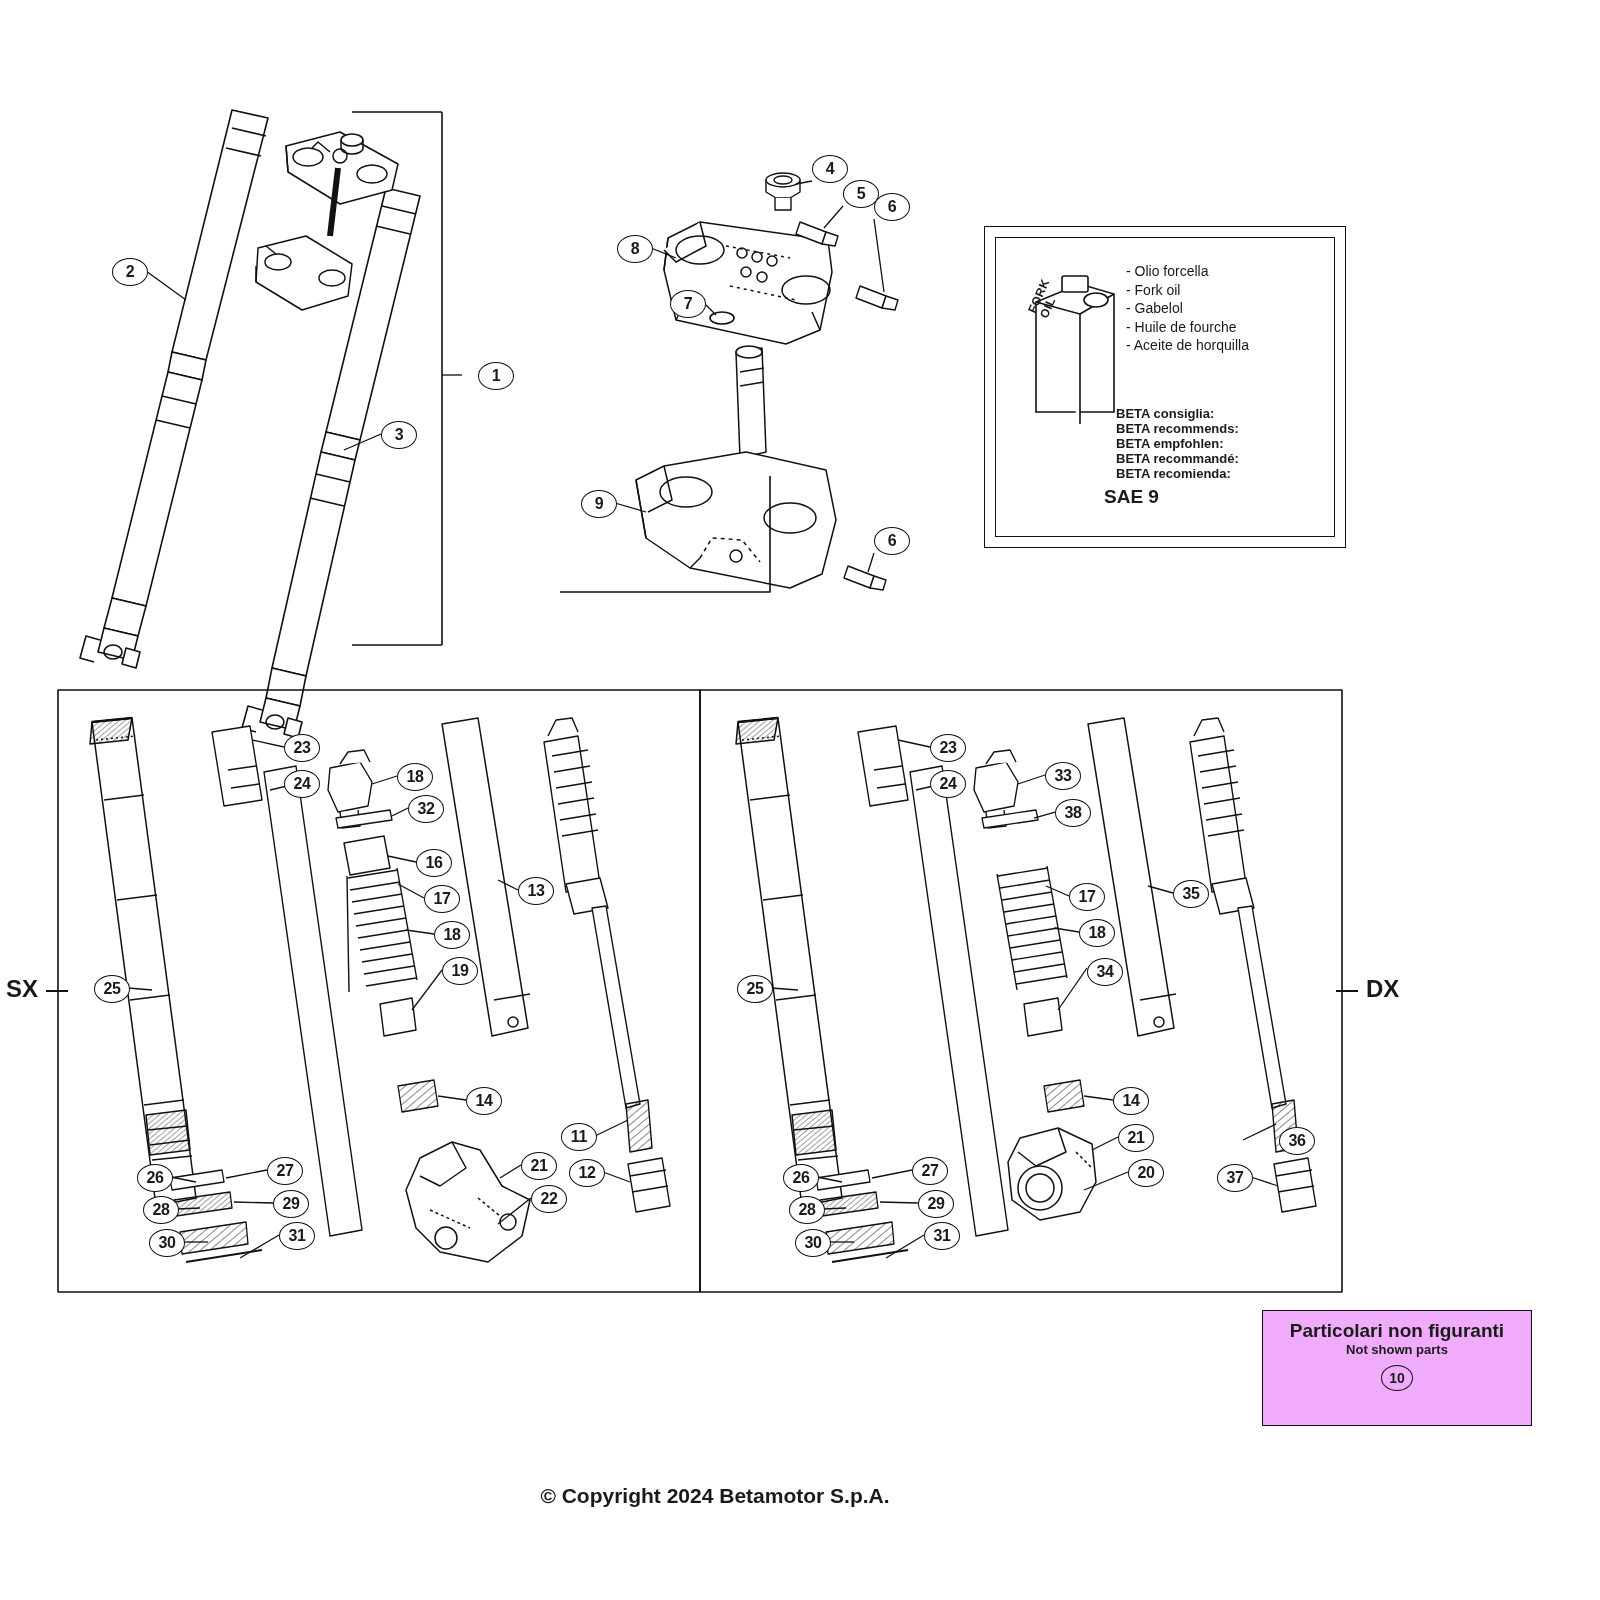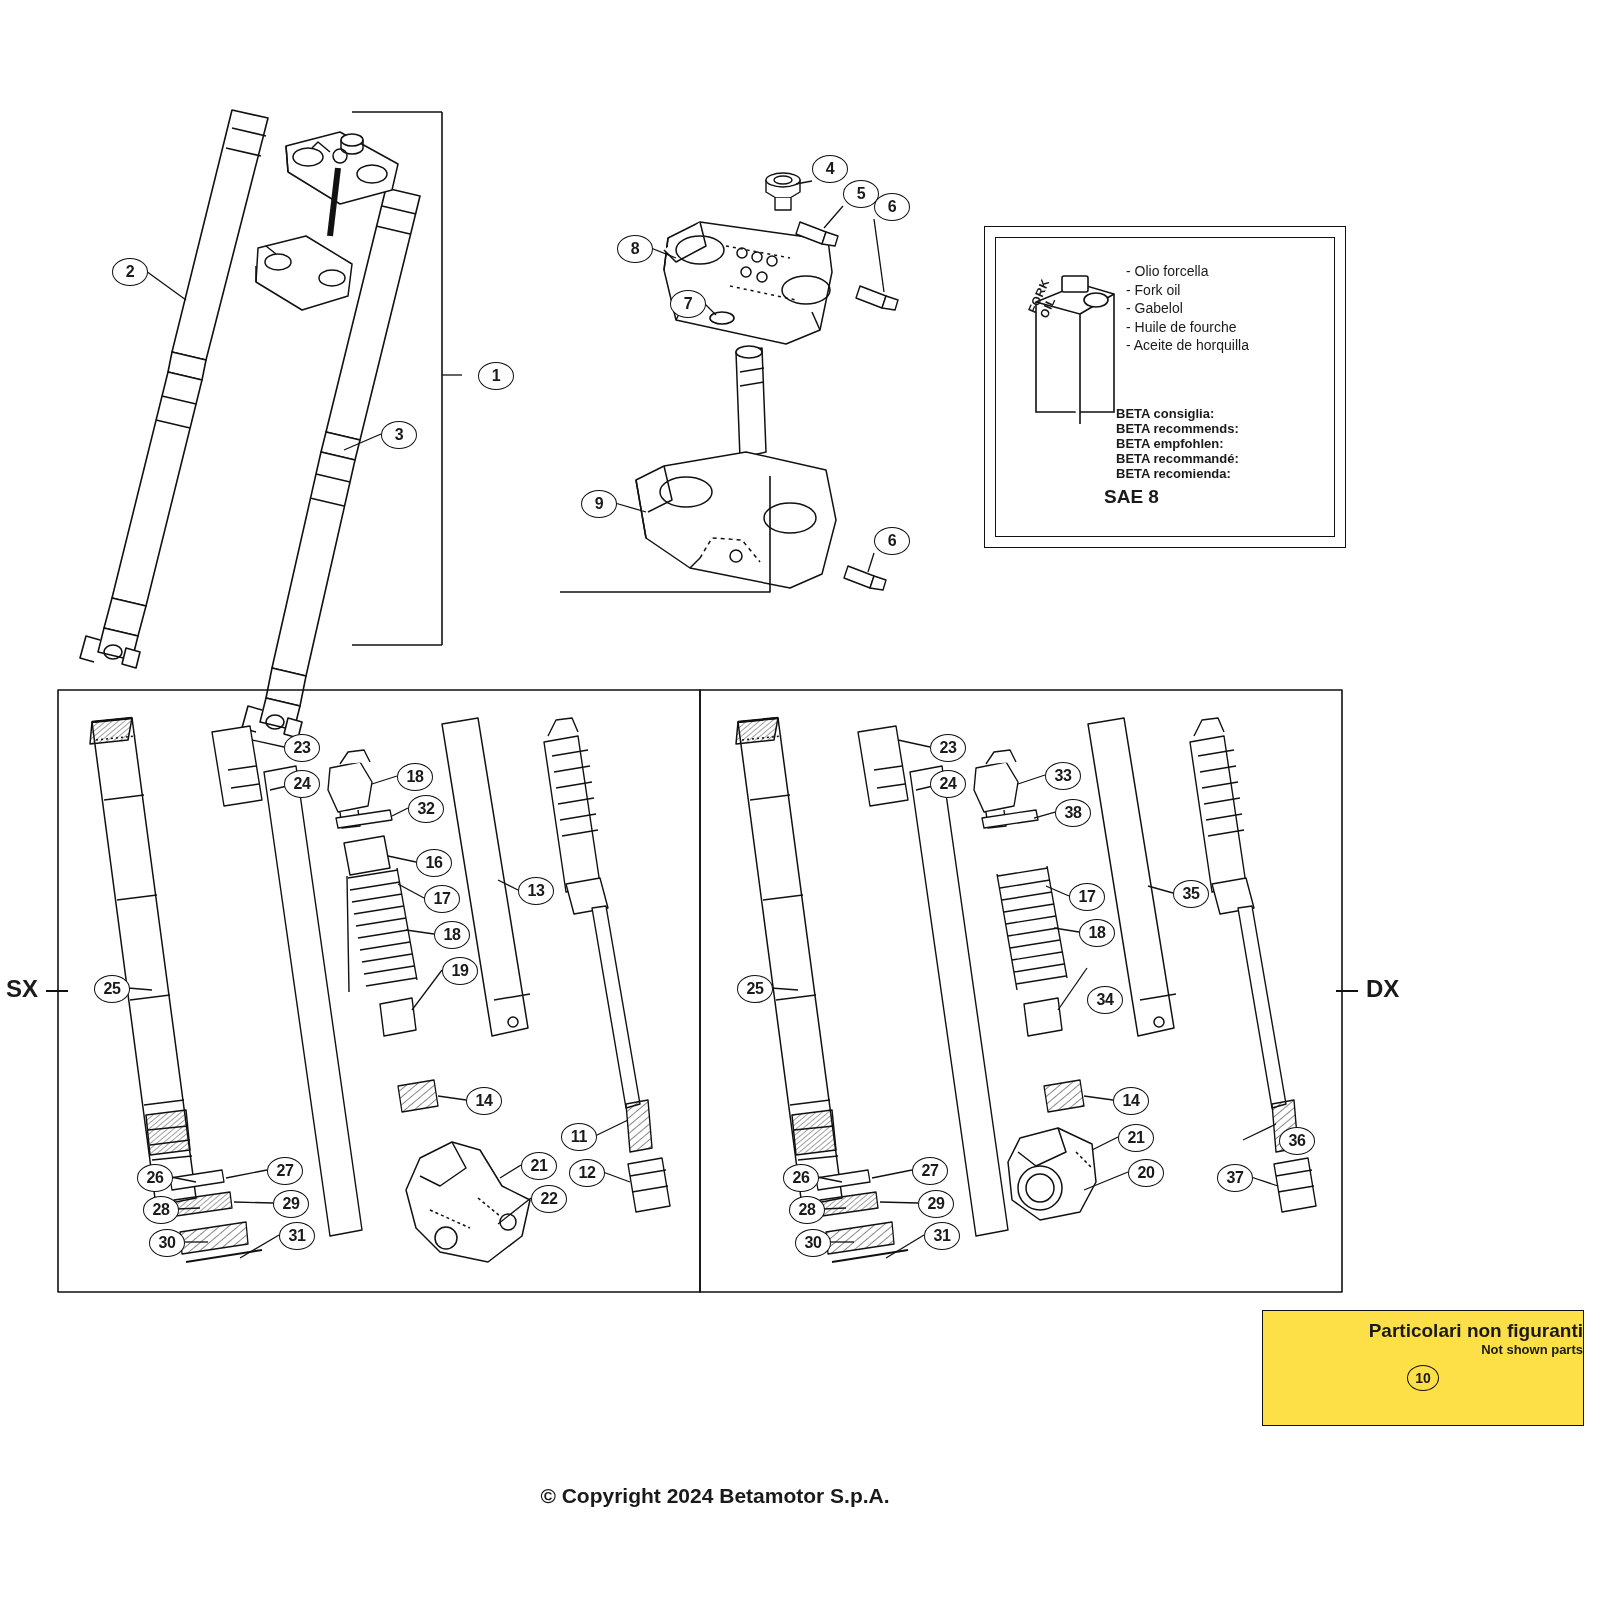--- a/index.html
+++ b/index.html
@@ -92,26 +92,26 @@
     letter-spacing: 0.5px;
     line-height: 13px;
     white-space: nowrap;
   }
 
   
   .notshown {
     position: absolute;
     left: 1262px;
     top: 1310px;
-    width: 322px;
+    width: 270px;
     height: 116px;
     border: 1.6px solid #111;
-    background: #fde047;
+    background: #f0abfc;
     box-sizing: border-box;
-    text-align: right;
+    text-align: center;
     z-index: 20;
   }
   .notshown .l1 {
     margin-top: 9px;
     font-size: 19px;
     font-weight: 600;
   }
   .notshown .l2 {
     font-size: 13px;
     font-weight: 600;
@@ -544,21 +544,21 @@
           <div>- Huile de fourche</div>
           <div>- Aceite de horquilla</div>
         </div>
       <div class="oil-rec">
           <div>BETA consiglia:</div>
           <div>BETA recommends:</div>
           <div>BETA empfohlen:</div>
           <div>BETA recommandé:</div>
           <div>BETA recomienda:</div>
         </div>
-      <div class="oil-sae">SAE 8</div>
+      <div class="oil-sae">SAE 9</div>
     </div>
   </div>
 
   <div class="notshown">
     <div class="l1">Particolari non figuranti</div>
     <div class="l2">Not shown parts</div>
     <div class="bub">10</div>
   </div>
 
   <div class="side-label" style="left:6px; top:975px;">SX</div>
@@ -599,21 +599,21 @@
       <div class="callout" style="left: 143px; top: 1196px;">28</div>
       <div class="callout" style="left: 273px; top: 1190px;">29</div>
       <div class="callout" style="left: 149px; top: 1229px;">30</div>
       <div class="callout" style="left: 279px; top: 1222px;">31</div>
       <div class="callout" style="left: 930px; top: 734px;">23</div>
       <div class="callout" style="left: 930px; top: 770px;">24</div>
       <div class="callout" style="left: 1045px; top: 762px;">33</div>
       <div class="callout" style="left: 1055px; top: 799px;">38</div>
       <div class="callout" style="left: 1069px; top: 883px;">17</div>
       <div class="callout" style="left: 1079px; top: 919px;">18</div>
-      <div class="callout" style="left: 1087px; top: 986px;">34</div>
+      <div class="callout" style="left: 1087px; top: 958px;">34</div>
       <div class="callout" style="left: 1173px; top: 880px;">35</div>
       <div class="callout" style="left: 737px; top: 975px;">25</div>
       <div class="callout" style="left: 1113px; top: 1087px;">14</div>
       <div class="callout" style="left: 1118px; top: 1124px;">21</div>
       <div class="callout" style="left: 1128px; top: 1159px;">20</div>
       <div class="callout" style="left: 1279px; top: 1127px;">36</div>
       <div class="callout" style="left: 1217px; top: 1164px;">37</div>
       <div class="callout" style="left: 783px; top: 1164px;">26</div>
       <div class="callout" style="left: 912px; top: 1157px;">27</div>
       <div class="callout" style="left: 789px; top: 1196px;">28</div>

